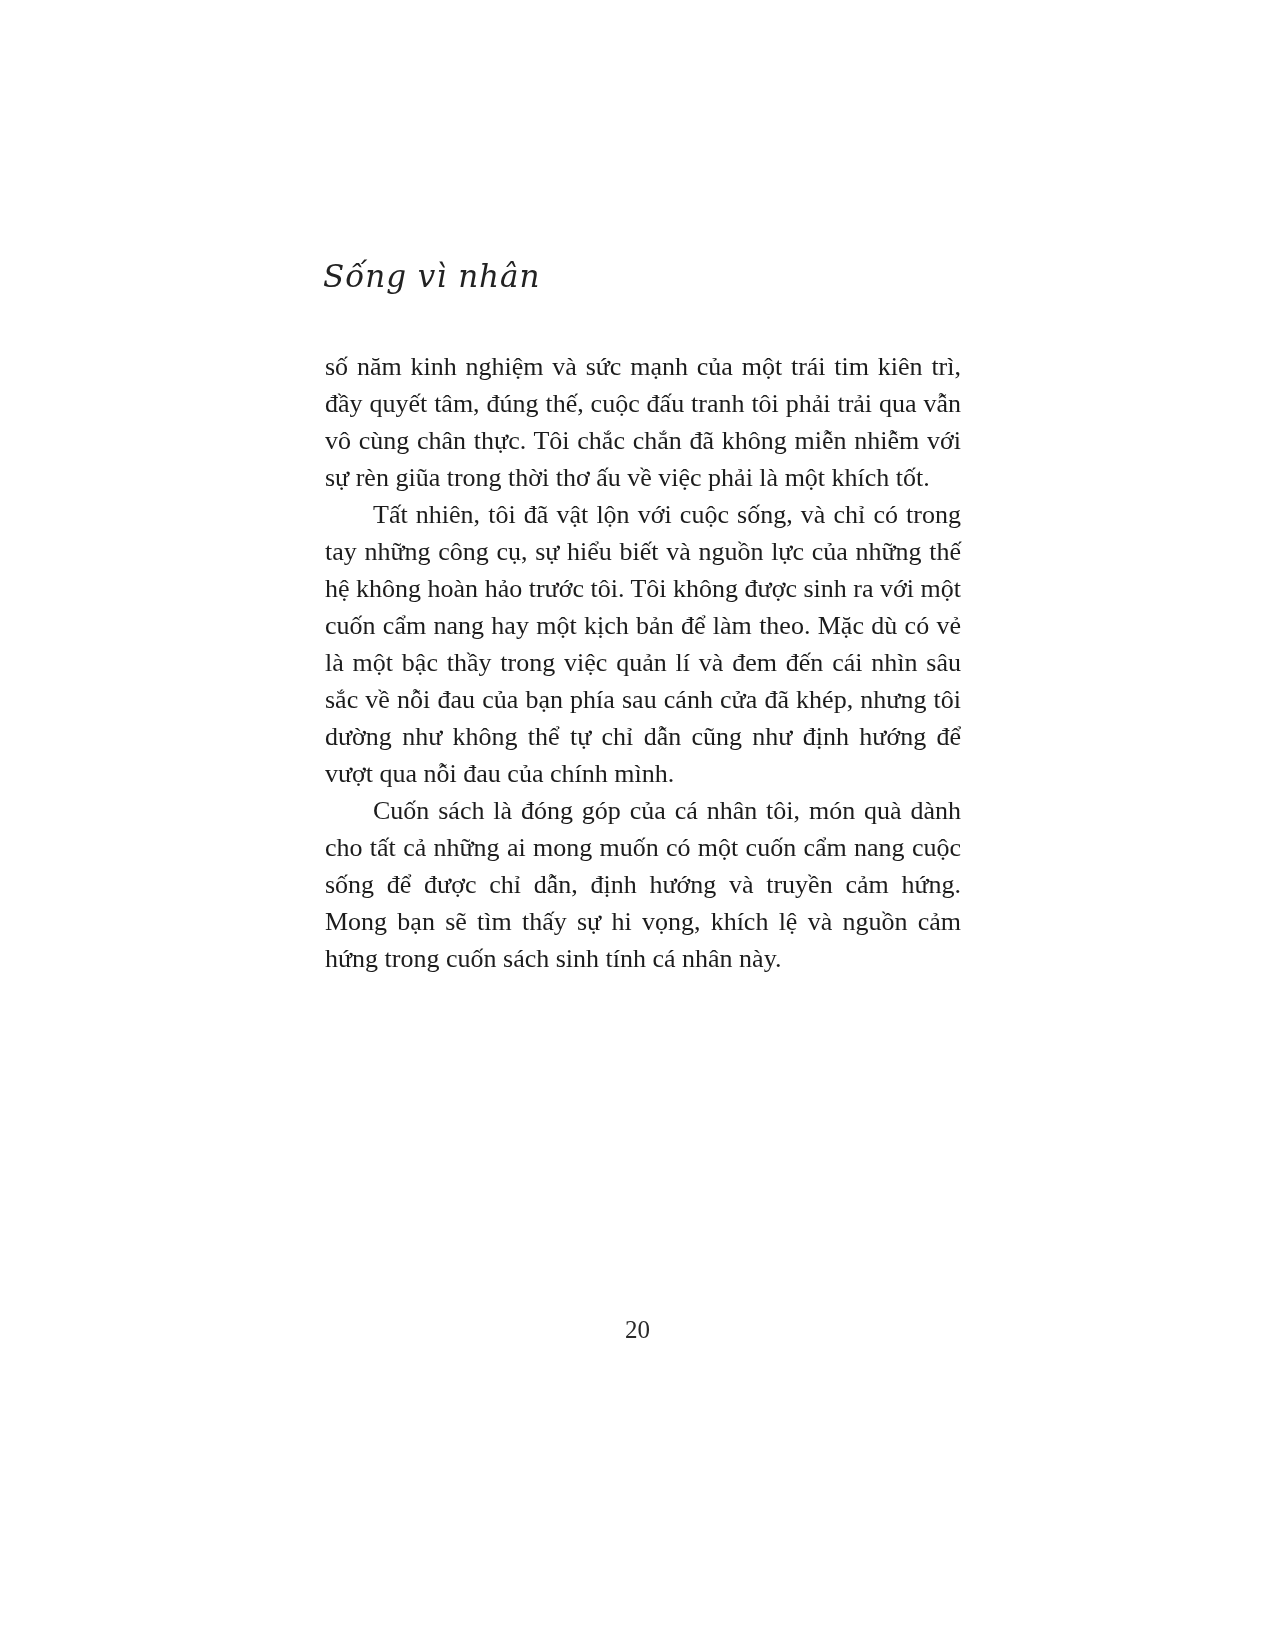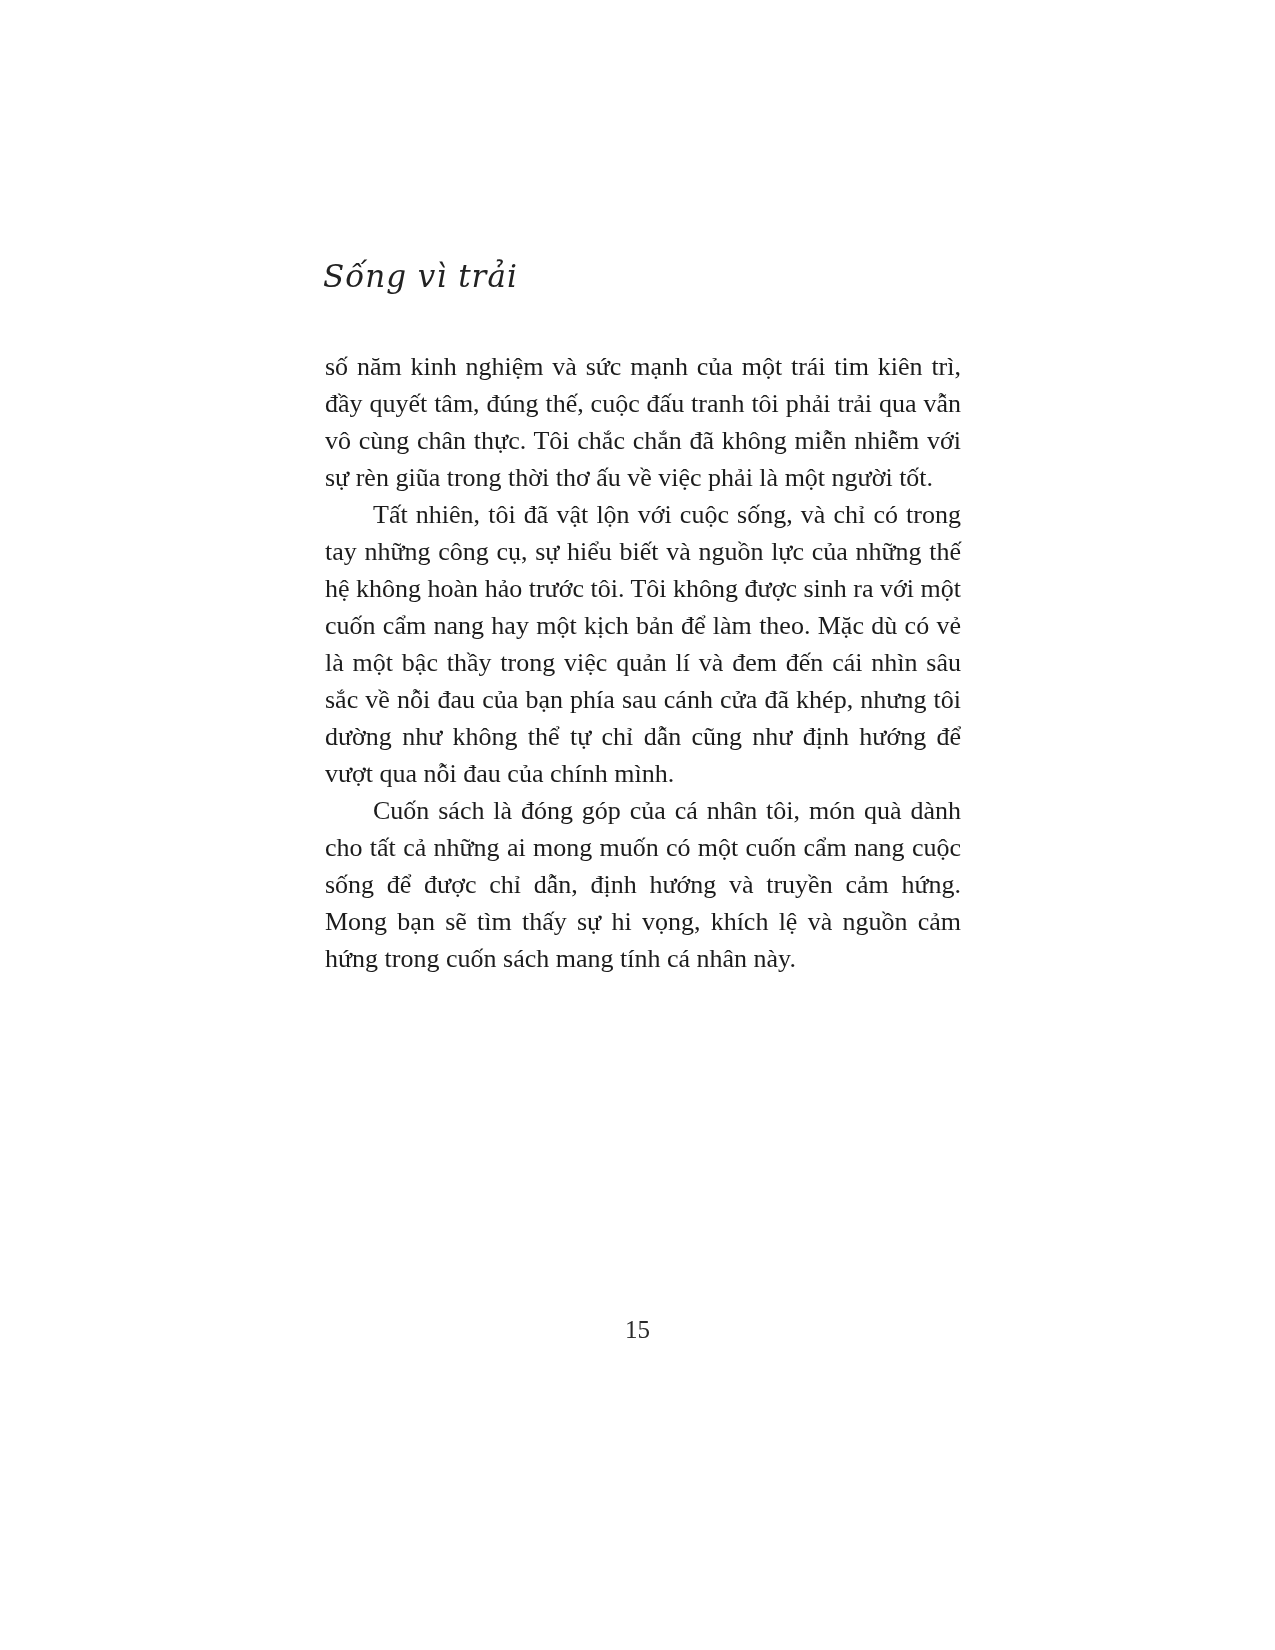--- a/index.html
+++ b/index.html
@@ -53,23 +53,23 @@
     text-align: center;
     font-size: 25px;
     color: #2a2a2a;
   }
 </style>
 </head>
 <body>
 
 <div class="page">
 
-  <div class="running-head">Sống vì trải</div>
+  <div class="running-head">Sống vì nhân</div>
 
   <div class="text-block">
-    <p>số năm kinh nghiệm và sức mạnh của một trái tim kiên trì, đầy quyết tâm, đúng thế, cuộc đấu tranh tôi phải trải qua vẫn vô cùng chân thực. Tôi chắc chắn đã không miễn nhiễm với sự rèn giũa trong thời thơ ấu về việc phải là một người tốt.</p>
+    <p>số năm kinh nghiệm và sức mạnh của một trái tim kiên trì, đầy quyết tâm, đúng thế, cuộc đấu tranh tôi phải trải qua vẫn vô cùng chân thực. Tôi chắc chắn đã không miễn nhiễm với sự rèn giũa trong thời thơ ấu về việc phải là một khích tốt.</p>
     <p>Tất nhiên, tôi đã vật lộn với cuộc sống, và chỉ có trong tay những công cụ, sự hiểu biết và nguồn lực của những thế hệ không hoàn hảo trước tôi. Tôi không được sinh ra với một cuốn cẩm nang hay một kịch bản để làm theo. Mặc dù có vẻ là một bậc thầy trong việc quản lí và đem đến cái nhìn sâu sắc về nỗi đau của bạn phía sau cánh cửa đã khép, nhưng tôi dường như không thể tự chỉ dẫn cũng như định hướng để vượt qua nỗi đau của chính mình.</p>
-    <p>Cuốn sách là đóng góp của cá nhân tôi, món quà dành cho tất cả những ai mong muốn có một cuốn cẩm nang cuộc sống để được chỉ dẫn, định hướng và truyền cảm hứng. Mong bạn sẽ tìm thấy sự hi vọng, khích lệ và nguồn cảm hứng trong cuốn sách mang tính cá nhân này.</p>
+    <p>Cuốn sách là đóng góp của cá nhân tôi, món quà dành cho tất cả những ai mong muốn có một cuốn cẩm nang cuộc sống để được chỉ dẫn, định hướng và truyền cảm hứng. Mong bạn sẽ tìm thấy sự hi vọng, khích lệ và nguồn cảm hứng trong cuốn sách sinh tính cá nhân này.</p>
   </div>
 
-  <div class="page-number">15</div>
+  <div class="page-number">20</div>
 
 </div>
 
 </body></html>

